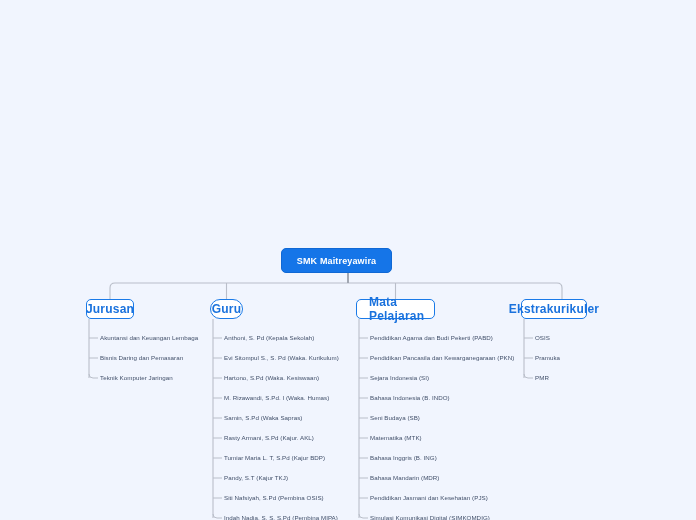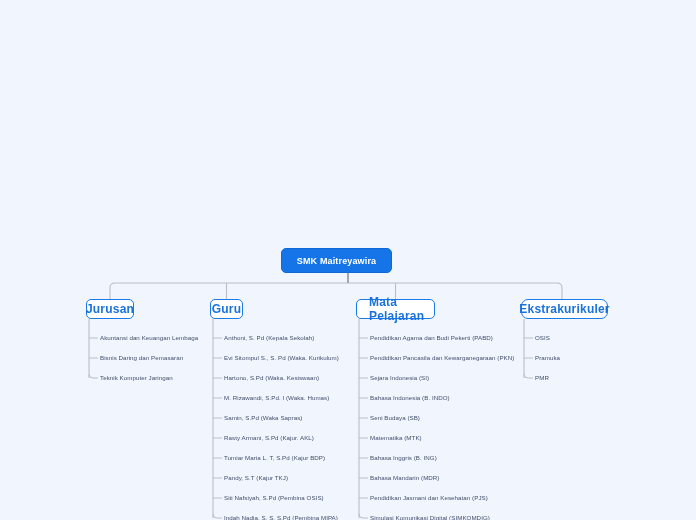--- a/index.html
+++ b/index.html
@@ -104,23 +104,23 @@
       </g>
     <g id="trunk-group" fill="none" stroke="#9aa0ab" stroke-width="1.6">
         <path d="M 348 273 L 348 283" fill="none" stroke="#9aa0ab" stroke-width="1.8"></path>
       </g>
   </svg>
 
   <div class="root-node">SMK Maitreyawira</div>
 
   <div id="branch-layer">
       <div class="branch-node" style="left: 86px; top: 299px; width: 48px;">Jurusan</div>
-      <div class="branch-node" style="left: 210px; top: 299px; width: 33px;">Guru</div>
+      <div class="branch-node" style="left: 210px; top: 299px; width: 33px; border-radius: 10px;">Guru</div>
       <div class="branch-node" style="left: 356px; top: 299px; width: 79px; padding-left: 12px;">Mata Pelajaran</div>
-      <div class="branch-node" style="left: 521px; top: 299px; width: 87px; border-radius: 7px;">Ekstrakurikuler</div>
+      <div class="branch-node" style="left: 521px; top: 299px; width: 66px;">Ekstrakurikuler</div>
     </div>
   <div id="leaf-layer">
       <div class="leaf" style="left: 100px; top: 334px;">Akuntansi dan Keuangan Lembaga</div>
       <div class="leaf" style="left: 100px; top: 354px;">Bisnis Daring dan Pemasaran</div>
       <div class="leaf" style="left: 100px; top: 374px;">Teknik Komputer Jaringan</div>
       <div class="leaf" style="left: 224px; top: 334px;">Anthoni, S. Pd (Kepala Sekolah)</div>
       <div class="leaf" style="left: 224px; top: 354px;">Evi Sitompul S., S. Pd (Waka. Kurikulum)</div>
       <div class="leaf" style="left: 224px; top: 374px;">Hartono, S.Pd (Waka. Kesiswaan)</div>
       <div class="leaf" style="left: 224px; top: 394px;">M. Rizawandi, S.Pd. I (Waka. Humas)</div>
       <div class="leaf" style="left: 224px; top: 414px;">Samin, S.Pd (Waka Sapras)</div>

